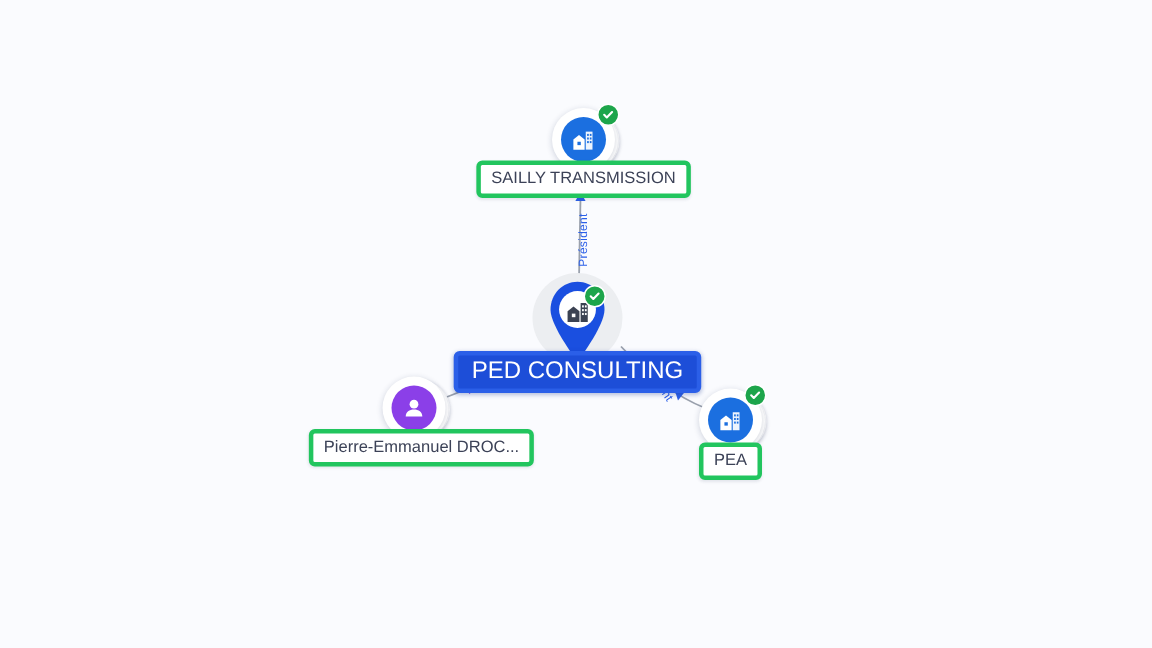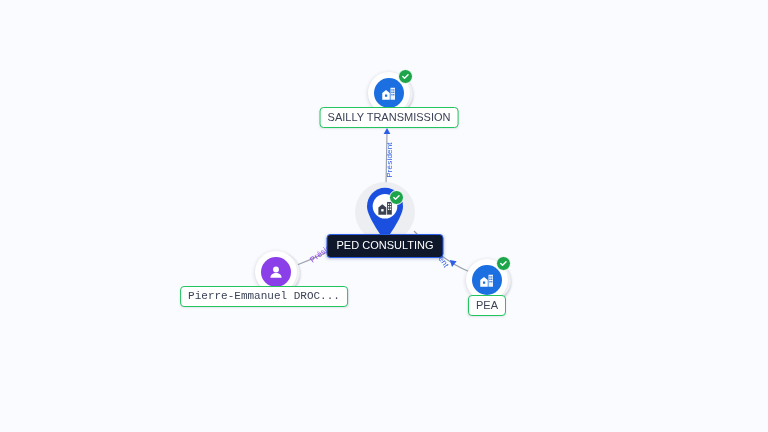--- a/index.html
+++ b/index.html
@@ -95,33 +95,33 @@
     width: 46px;
     height: 56px;
   }
 
   
   .node-label {
     position: absolute;
     transform: translate(-50%, 0);
     white-space: nowrap;
     background: #ffffff;
-    border: 1px solid #22c55e;
+    border: 3px solid #22c55e;
     border-radius: 4px;
     color: #3c4257;
     font-size: 11px;
     line-height: 14px;
     padding: 2px 7px 3px 7px;
     box-shadow: 0 1px 2px rgba(25,40,80,0.10);
   }
   .node-label.selected {
-    background: #0f172a;
+    background: #1d4ed8;
     border-color: #2b5fe8;
     color: #ffffff;
-    font-size: 11px;
+    font-size: 16px;
     line-height: 15px;
     padding: 3px 9px 4px 9px;
     border-radius: 4px;
     box-shadow: 0 1px 3px rgba(20,50,140,0.30);
   }
 
   
   .edge-label {
     position: absolute;
     white-space: nowrap;
@@ -224,21 +224,21 @@
     <div class="node-stack" style="left:-17px; top:-19px; width:40px; height:40px;"></div>
     <div class="node-disc">
       <div class="inner-circle person">
         <svg width="18" height="18" viewBox="0 0 24 24">
           <circle cx="12" cy="8.6" r="3.9" fill="#ffffff"></circle>
           <path d="M4.6 19.6 C4.6 15.6 8.0 13.4 12 13.4 C16 13.4 19.4 15.6 19.4 19.6 Z" fill="#ffffff"></path>
         </svg>
       </div>
     </div>
   </div>
-  <div class="node-label" style="left:264px; top:286px;font-family:Liberation Mono, monospace;">Pierre-Emmanuel DROC...</div>
+  <div class="node-label" style="left:281px; top:286px;">Pierre-Emmanuel DROC...</div>
 
   <div class="node" style="left:487px; top:280px;">
     <div class="node-stack" style="left:-14px; top:-18px; width:38px; height:38px;"></div>
     <div class="node-stack" style="left:-17px; top:-19px; width:40px; height:40px;"></div>
     <div class="node-disc">
       <div class="inner-circle company">
         <svg width="18" height="18" viewBox="0 0 24 24">
           <path d="M3 21 L3 12 L8 8 L13 12 L13 21 Z" fill="#ffffff"></path>
           <path d="M14 21 L14 5 L20 5 L20 21 Z" fill="#ffffff" opacity="0.92"></path>
           <rect x="15.2" y="7" width="1.5" height="1.8" fill="#1b6fe0"></rect>

